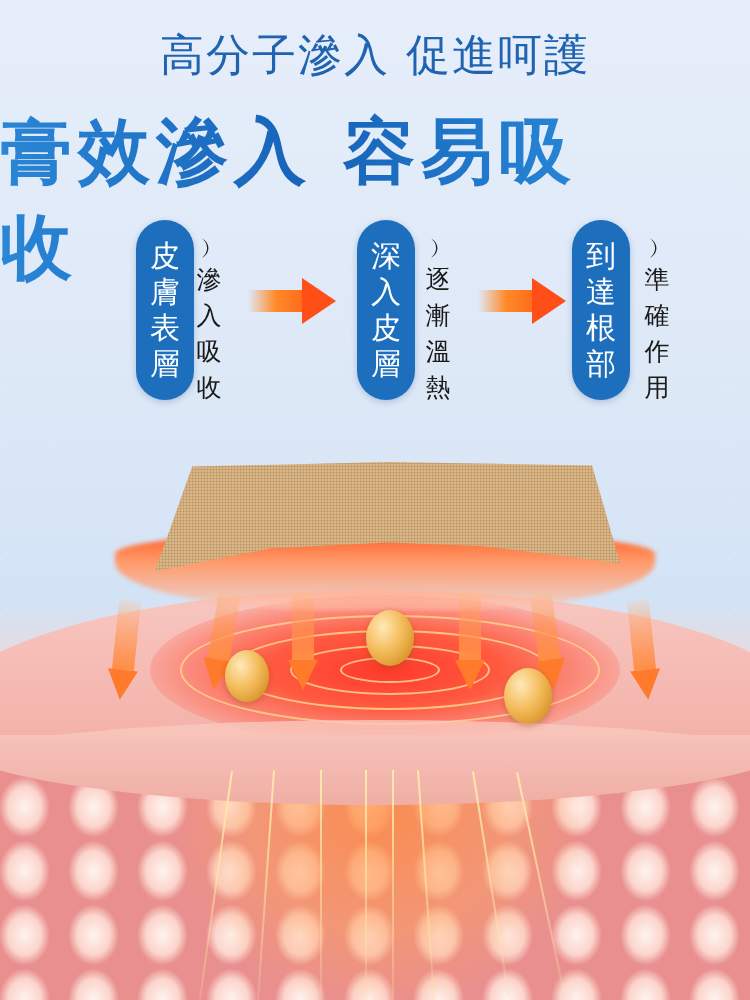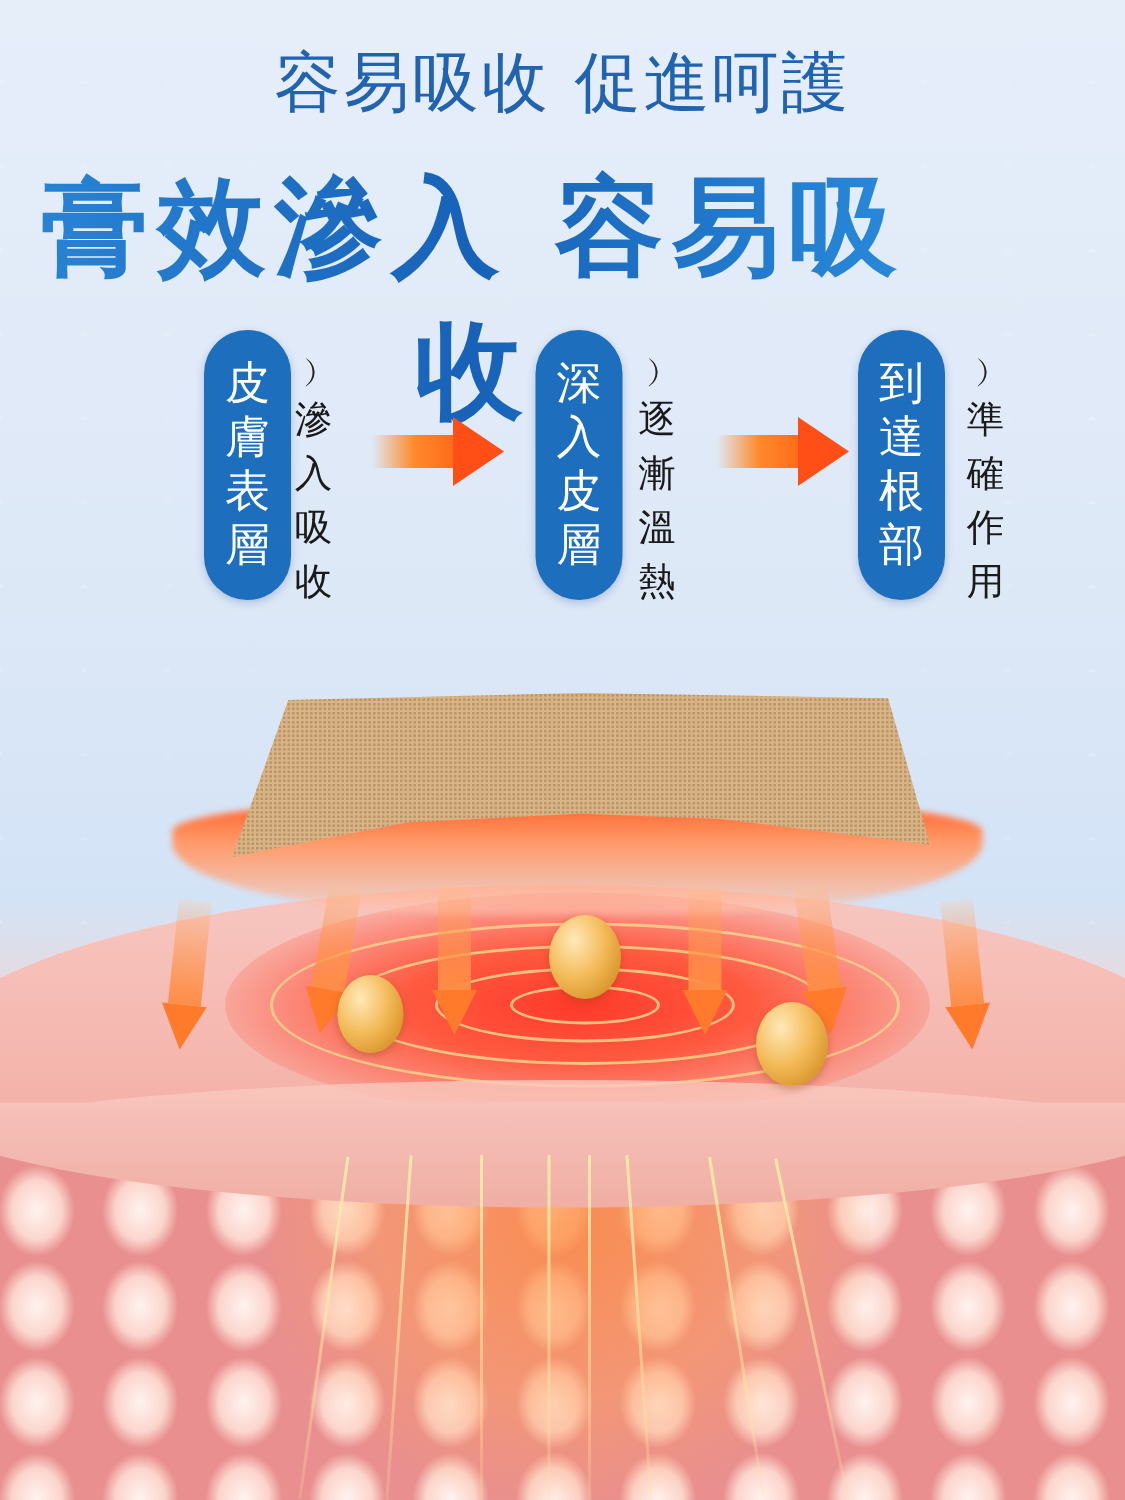--- a/index.html
+++ b/index.html
@@ -21,21 +21,21 @@
   }
 
   
   .subtitle {
     position: absolute; left: 0; top: 26px; width: 750px;
     text-align: center; font-size: 44px; color: #2063b0; letter-spacing: 2px;
     font-weight: 400;
   }
   .title {
     position: absolute; left: 0; top: 104px; width: 631px;
-    text-align: center; font-size: 72px; font-weight: 900; letter-spacing: 6px;
+    font-size: 72px; font-weight: 900; letter-spacing: 6px;
     background: linear-gradient(90deg, #2a86d6 0%, #1762b8 50%, #2a8ddd 100%);
     -webkit-background-clip: text; background-clip: text; color: transparent;
   }
 
   
   .step { position: absolute; top: 220px; height: 185px; }
   .pill {
     position: absolute; top: 0; left: 0; width: 58px; height: 180px;
     background: #1d6fbe; border-radius: 29px;
     display: flex; flex-direction: column; align-items: center; justify-content: center;
@@ -137,21 +137,21 @@
   .fiber {
     position: absolute; top: 320px; width: 2px; height: 230px;
     background: linear-gradient(180deg, rgba(255,235,170,0.95), rgba(255,220,150,0.2));
   }
 </style>
 </head>
 <body>
 
 <div class="grid-bg"></div>
 
-<div class="subtitle">容易吸收 促進呵護</div>
+<div class="subtitle">高分子滲入 促進呵護</div>
 <div class="title">膏效滲入 容易吸收</div>
 
 <div class="step" style="left:136px;">
   <div class="pill">
     <span>皮</span>
     <span>膚</span>
     <span>表</span>
     <span>層</span>
   </div>
   <div class="desc" style="top:20px;left:56px;">

